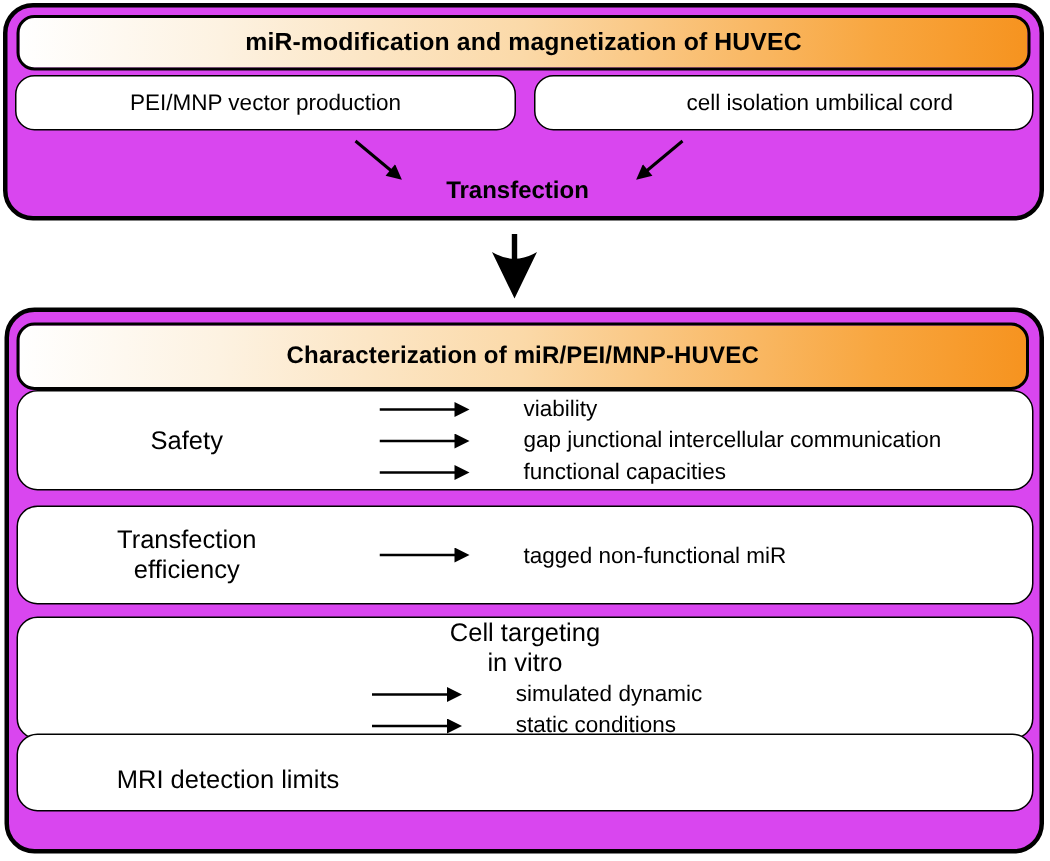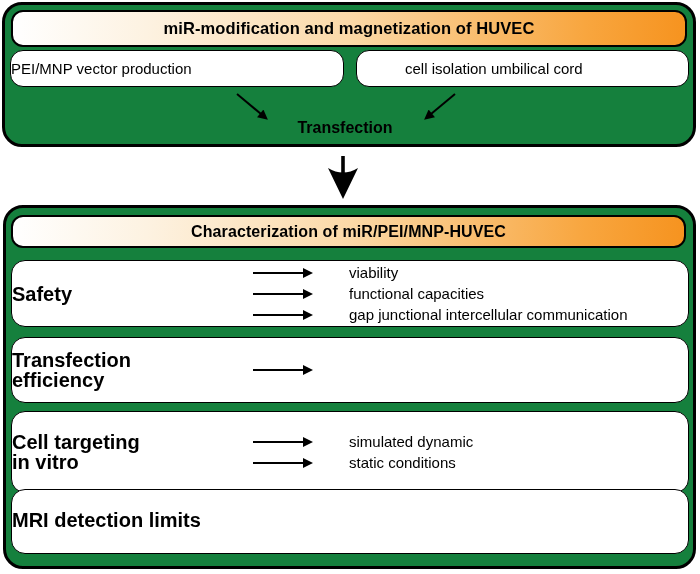--- a/index.html
+++ b/index.html
@@ -3,39 +3,39 @@
 <meta charset="utf-8">
 <style>
   html,body { margin:0; padding:0; background:#ffffff; }
   .canvas {
     position:relative; width:700px; height:574px; background:#ffffff;
     font-family:"Liberation Sans", sans-serif; color:#000;
     overflow:hidden;
   }
   .outer-box {
     position:absolute; box-sizing:border-box;
-    border:3.5px solid #000; border-radius:20px; background:#15803d;
+    border:3.5px solid #000; border-radius:20px; background:#d946ef;
   }
   #section-top { left:2px; top:2px; width:694px; height:145px; }
   #section-bottom { left:3px; top:205px; width:693px; height:364px; }
 
   .grad-header {
     position:absolute; box-sizing:border-box;
     border:2px solid #000; border-radius:12px;
     background:linear-gradient(93deg,#ffffff 0%,#fdf2e1 20%,#fbd9a8 50%,#f8a63f 85%,#f6931f 100%);
     display:flex; align-items:center; justify-content:center;
     font-weight:bold; font-size:16.5px; letter-spacing:0.1px;
   }
   #header-top { left:6px; top:5px; width:676px; height:37px; }
-  #header-bottom { left:5px; top:7px; width:675px; height:33px; font-size:16px; }
+  #header-bottom { left:5px; top:7px; width:675px; height:45px; font-size:16px; }
 
   .sub-box {
     position:absolute; box-sizing:border-box;
     border:1.8px solid #000; border-radius:13px; background:#fff;
-    display:flex; align-items:center; 
+    display:flex; align-items:center; justify-content:center;
     font-size:15px;
   }
   #box-vector { left:5px; top:45px; width:334px; height:37px; }
   #box-cells  { left:351px; top:45px; width:333px; height:37px;padding-left:48px; }
 
   .merge-label {
     position:absolute; left:240px; top:110px; width:200px; height:26px;
     display:flex; align-items:center; justify-content:center;
     font-weight:bold; font-size:16px;
   }
@@ -45,26 +45,26 @@
 
   #big-down-arrow { position:absolute; left:325px; top:155px; }
 
   .row-box {
     position:absolute; box-sizing:border-box; left:5px; width:678px;
     border:1.8px solid #000; border-radius:14px; background:#fff;
     display:flex; align-items:center;
   }
   #row-safety { top:52px;  height:67px; }
   #row-teff   { top:129px; height:66px; }
-  #row-cell   { top:203px; height:82px; }
-  #row-mri    { top:281px; height:65px; align-items:flex-start; }
+  #row-cell   { top:203px; height:82px;flex-direction:column; }
+  #row-mri    { top:281px; height:52px; align-items:flex-start; }
 
   .row-label {
-    width:225px; flex:0 0 auto; text-align:left;
-    font-weight:bold; font-size:20px; line-height:20px; white-space:pre-line;
+    width:225px; flex:0 0 auto; text-align:center;
+    font-weight:normal; font-size:17px; line-height:20px; white-space:pre-line;
   }
   #row-mri .row-label { width:280px; padding-top:20px; }
 
   .row-lines { display:flex; flex-direction:column; }
   .line { display:flex; align-items:center; height:21px; }
   .arrow-slot { width:96px; margin-left:16px; flex:0 0 auto; display:flex; align-items:center; }
   .line-text { font-size:15px; white-space:nowrap; }
 </style>
 </head>
 <body>
@@ -121,43 +121,44 @@
               </svg>
             </span>
           <span class="line-text">viability</span>
         </div>
         <div class="line">
           <span class="arrow-slot">
               <svg width="64" height="12">
                 <line x1="0" y1="6" x2="51" y2="6" stroke="#000" stroke-width="1.8" marker-end="url(#ah)"></line>
               </svg>
             </span>
-          <span class="line-text">functional capacities</span>
+          <span class="line-text">gap junctional intercellular communication</span>
         </div>
         <div class="line">
           <span class="arrow-slot">
               <svg width="64" height="12">
                 <line x1="0" y1="6" x2="51" y2="6" stroke="#000" stroke-width="1.8" marker-end="url(#ah)"></line>
               </svg>
             </span>
-          <span class="line-text">gap junctional intercellular communication</span>
+          <span class="line-text">functional capacities</span>
         </div>
       </div>
     </div>
 
     <div class="row-box" id="row-teff">
       <div class="row-label">Transfection
 efficiency</div>
       <div class="row-lines">
         <div class="line">
           <span class="arrow-slot">
               <svg width="64" height="12">
                 <line x1="0" y1="6" x2="51" y2="6" stroke="#000" stroke-width="1.8" marker-end="url(#ah)"></line>
               </svg>
             </span>
+          <span class="line-text">tagged non-functional miR</span>
         </div>
       </div>
     </div>
 
     <div class="row-box" id="row-cell">
       <div class="row-label">Cell targeting
 in vitro</div>
       <div class="row-lines">
         <div class="line">
           <span class="arrow-slot">

